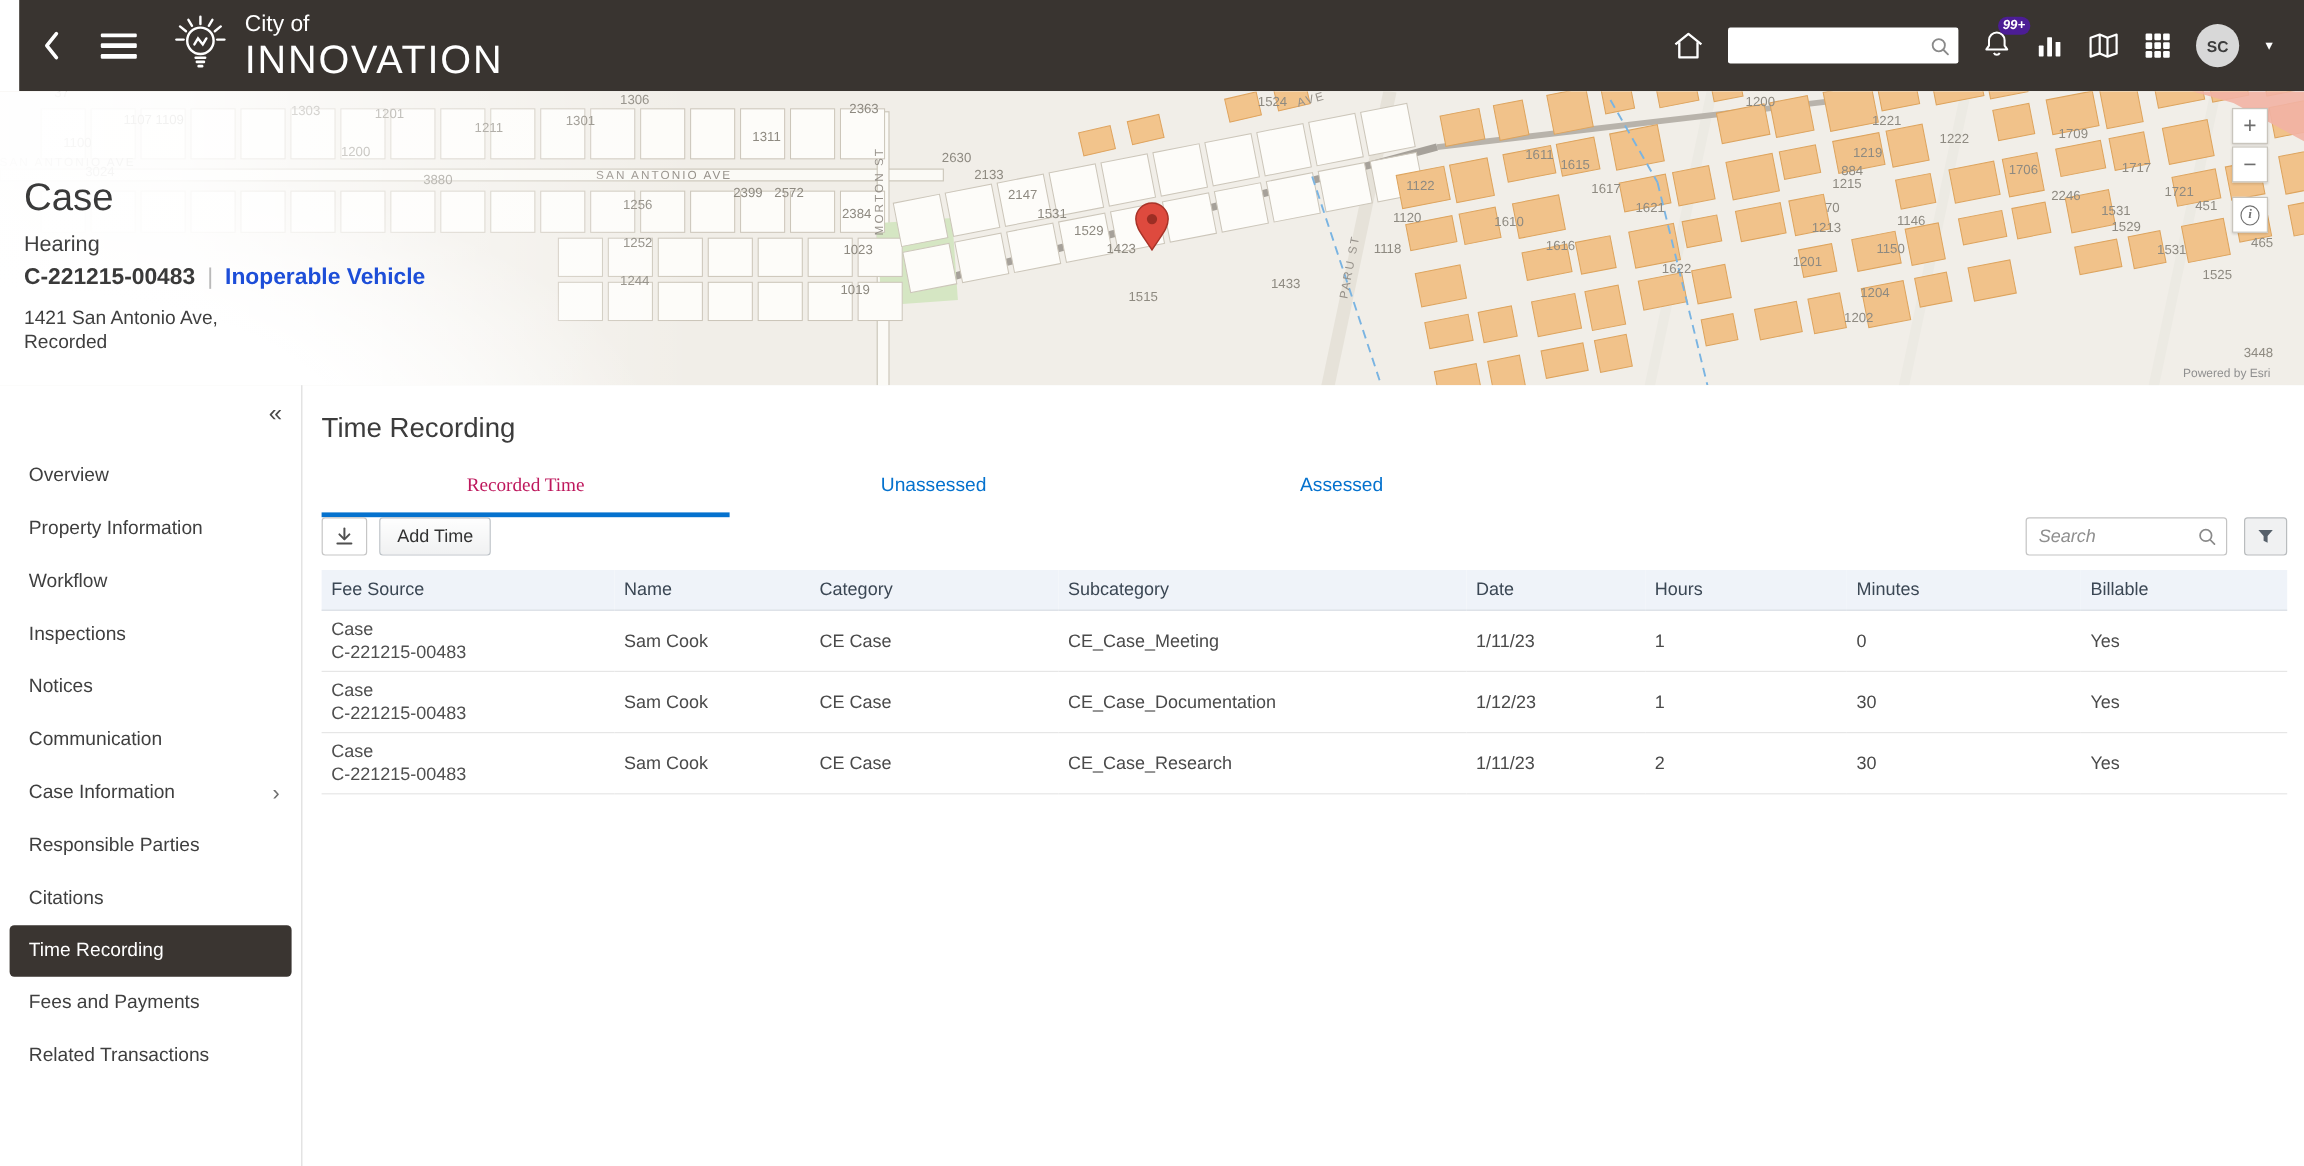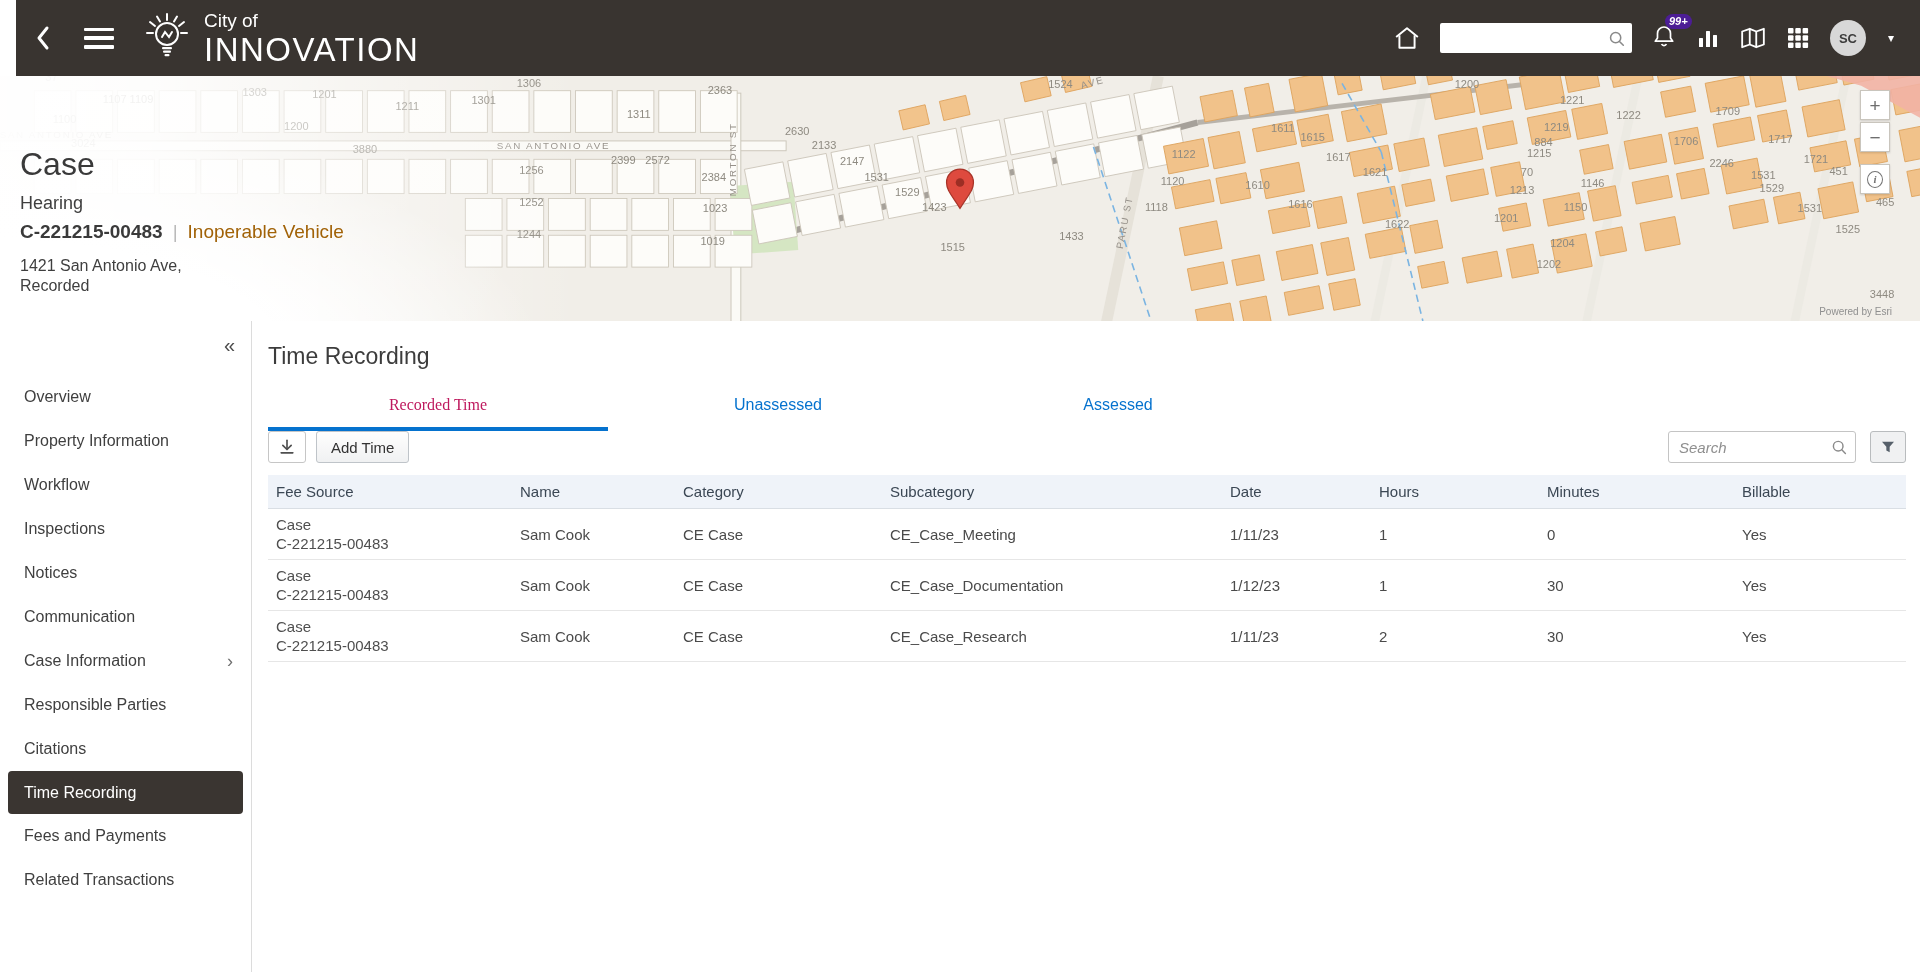--- a/index.html
+++ b/index.html
@@ -34,21 +34,21 @@
   .slbl{font:8px "Liberation Sans",sans-serif;letter-spacing:1.4px;fill:#96918а;fill:#96918a;}
   .map-fade{position:absolute;inset:0;pointer-events:none;background:
     linear-gradient(to right, rgba(255,255,255,.97) 0, rgba(255,255,255,.88) 150px, rgba(255,255,255,.45) 340px, rgba(255,255,255,0) 580px),
     radial-gradient(ellipse 760px 330px at 0% 118%, #fff 38%, rgba(255,255,255,0) 72%);}
   .case-overlay{position:absolute;left:20px;top:70px;}
   .case-title{font-size:32px;font-weight:400;color:#3a3a3a;margin:0;}
   .case-type{font-size:18px;color:#3f3f3f;margin-top:10px;}
   .case-num-row{margin-top:7px;font-size:19px;color:#3a3a3a;display:flex;align-items:center;}
   .case-num{font-weight:700;}
   .case-div{color:#b9b9b9;margin:0 10px;font-weight:400;}
-  .case-sub{font-weight:400;color:#a16207;}
+  .case-sub{font-weight:700;color:#1d4ed8;}
   .case-addr{margin-top:13px;font-size:16px;line-height:20px;color:#3f3f3f;}
   .map-ctrl{position:absolute;top:14px;right:30px;display:flex;flex-direction:column;align-items:center;}
   .zoom-btn{width:30px;height:30px;background:#fff;border:1px solid #c9c5bd;color:#6e6e6e;font-size:19px;line-height:1;display:flex;align-items:center;justify-content:center;cursor:pointer;box-shadow:0 1px 2px rgba(0,0,0,.15);}
   .zoom-btn + .zoom-btn{margin-top:2px;}
   .info-btn{margin-top:12px;width:30px;height:30px;background:#fff;border:1px solid #c9c5bd;display:flex;align-items:center;justify-content:center;cursor:pointer;box-shadow:0 1px 2px rgba(0,0,0,.15);}
   .info-circle{width:17px;height:17px;border:1.5px solid #737373;border-radius:50%;color:#737373;font:italic 700 11px "Liberation Serif",serif;display:flex;align-items:center;justify-content:center;}
   .powered{position:absolute;right:28px;bottom:4px;font-size:10px;color:#8f8f8f;}
 
   
   .content{display:flex;height:651px;}
@@ -61,21 +61,21 @@
 
   main{flex:1;padding:20px 14px 0 16px;min-width:0;}
   .page-title{font-size:23px;font-weight:400;color:#3c3c3c;margin:2px 0 26px 0;}
   .tabstrip{display:flex;}
   .tab{width:340px;text-align:center;padding-bottom:13px;font-size:16px;color:#0572ce;cursor:pointer;border-bottom:4px solid transparent;}
   .tab.active{color:#be185d;border-bottom-color:#0572ce;font-family:Liberation Serif, serif;}
   .toolbar{display:flex;align-items:center;}
   .icon-btn{width:38px;height:32px;border:1px solid #c6c6c6;border-radius:3px;background:#fff;display:flex;align-items:center;justify-content:center;cursor:pointer;padding:0;}
   .btn{height:32px;padding:0 14px;margin-left:10px;border:1px solid #bfc4c9;border-radius:3px;background:linear-gradient(#fefefe,#f0f1f2);font-size:15px;color:#333;cursor:pointer;font-family:inherit;}
   .toolbar-right{margin-left:auto;display:flex;align-items:center;gap:14px;}
-  .search-box{width:188px;height:32px;border:1px solid #c4c4c4;border-radius:3px;display:flex;align-items:center;padding:0 8px;background:#fff;}
+  .search-box{width:168px;height:32px;border:1px solid #c4c4c4;border-radius:3px;display:flex;align-items:center;padding:0 8px;background:#fff;}
   .search-box input{border:none;outline:none;flex:1;font-size:15px;min-width:0;color:#555;}
   .search-box input::placeholder{font-style:italic;color:#8f8f8f;}
   .filter-btn{width:36px;height:32px;border:1px solid #b9bcbe;background:#f0f1f2;border-radius:3px;display:flex;align-items:center;justify-content:center;cursor:pointer;padding:0;}
 
   table{width:100%;border-collapse:collapse;margin-top:12px;table-layout:fixed;}
   thead th{background:#eff3f9;font-size:15px;font-weight:400;color:#3b4754;text-align:left;padding:8px 8px;border-bottom:1px solid #d9dee4;}
   tbody td{font-size:15px;color:#4a4a4a;padding:6px 8px;border-bottom:1px solid #e6e6e6;height:49px;vertical-align:middle;}
   .fs1,.fs2{line-height:19px;color:#4f4f4f;}
 </style>
 </head>

